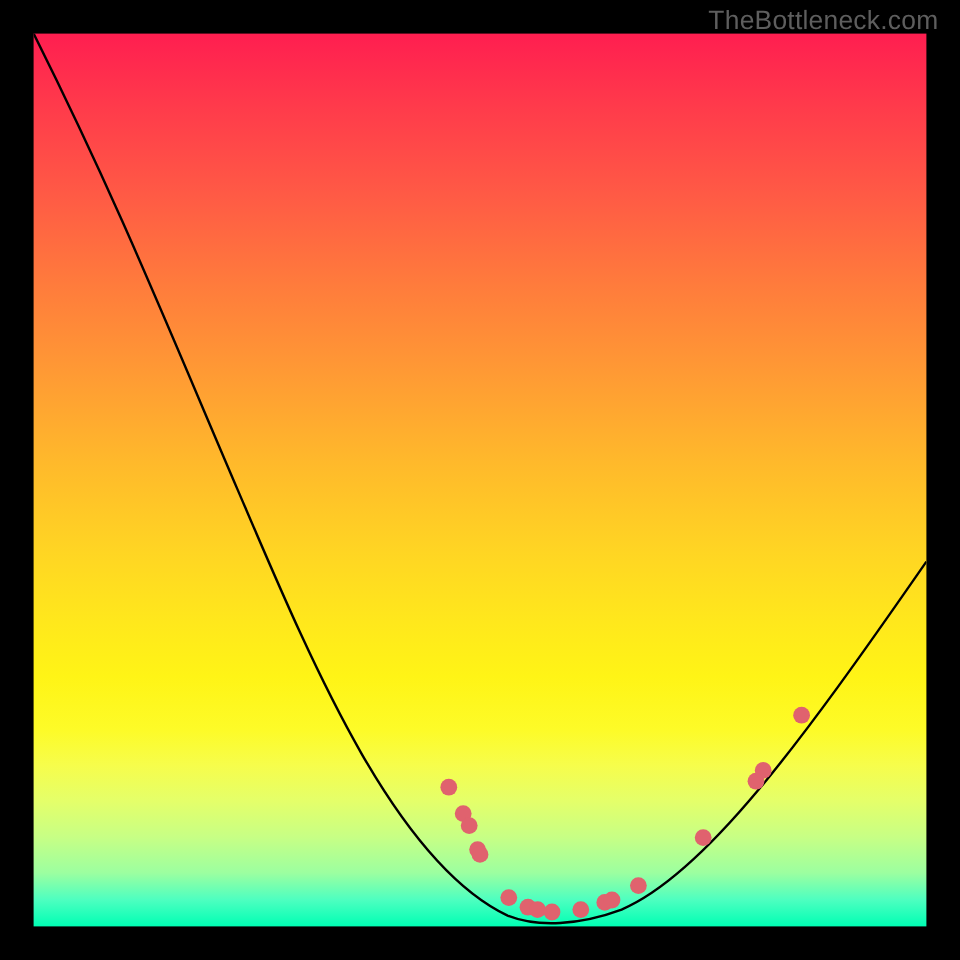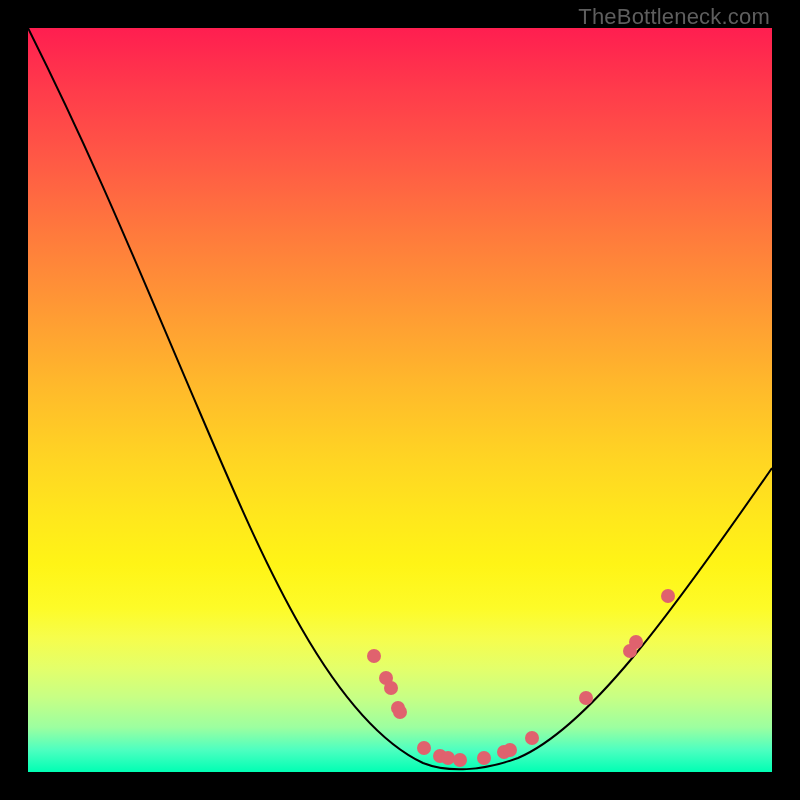--- a/index.html
+++ b/index.html
@@ -30,21 +30,21 @@
       #f6fd4c 82%,
       #e4ff6a 86%,
       #c7ff85 90%,
       #9cffa0 94%,
       #4effc0 97%,
       #00ffb4 100%);
   }
   .watermark {
     position: absolute;
     top: 4px;
-    right: 30px;
+    right: 18px;
     font-family: Arial, Helvetica, sans-serif;
     font-size: 22px;
     color: #5e5e5e;
     letter-spacing: 0.2px;
     user-select: none;
   }
   svg.curve {
     position: absolute;
     left: 0;
     top: 0;

